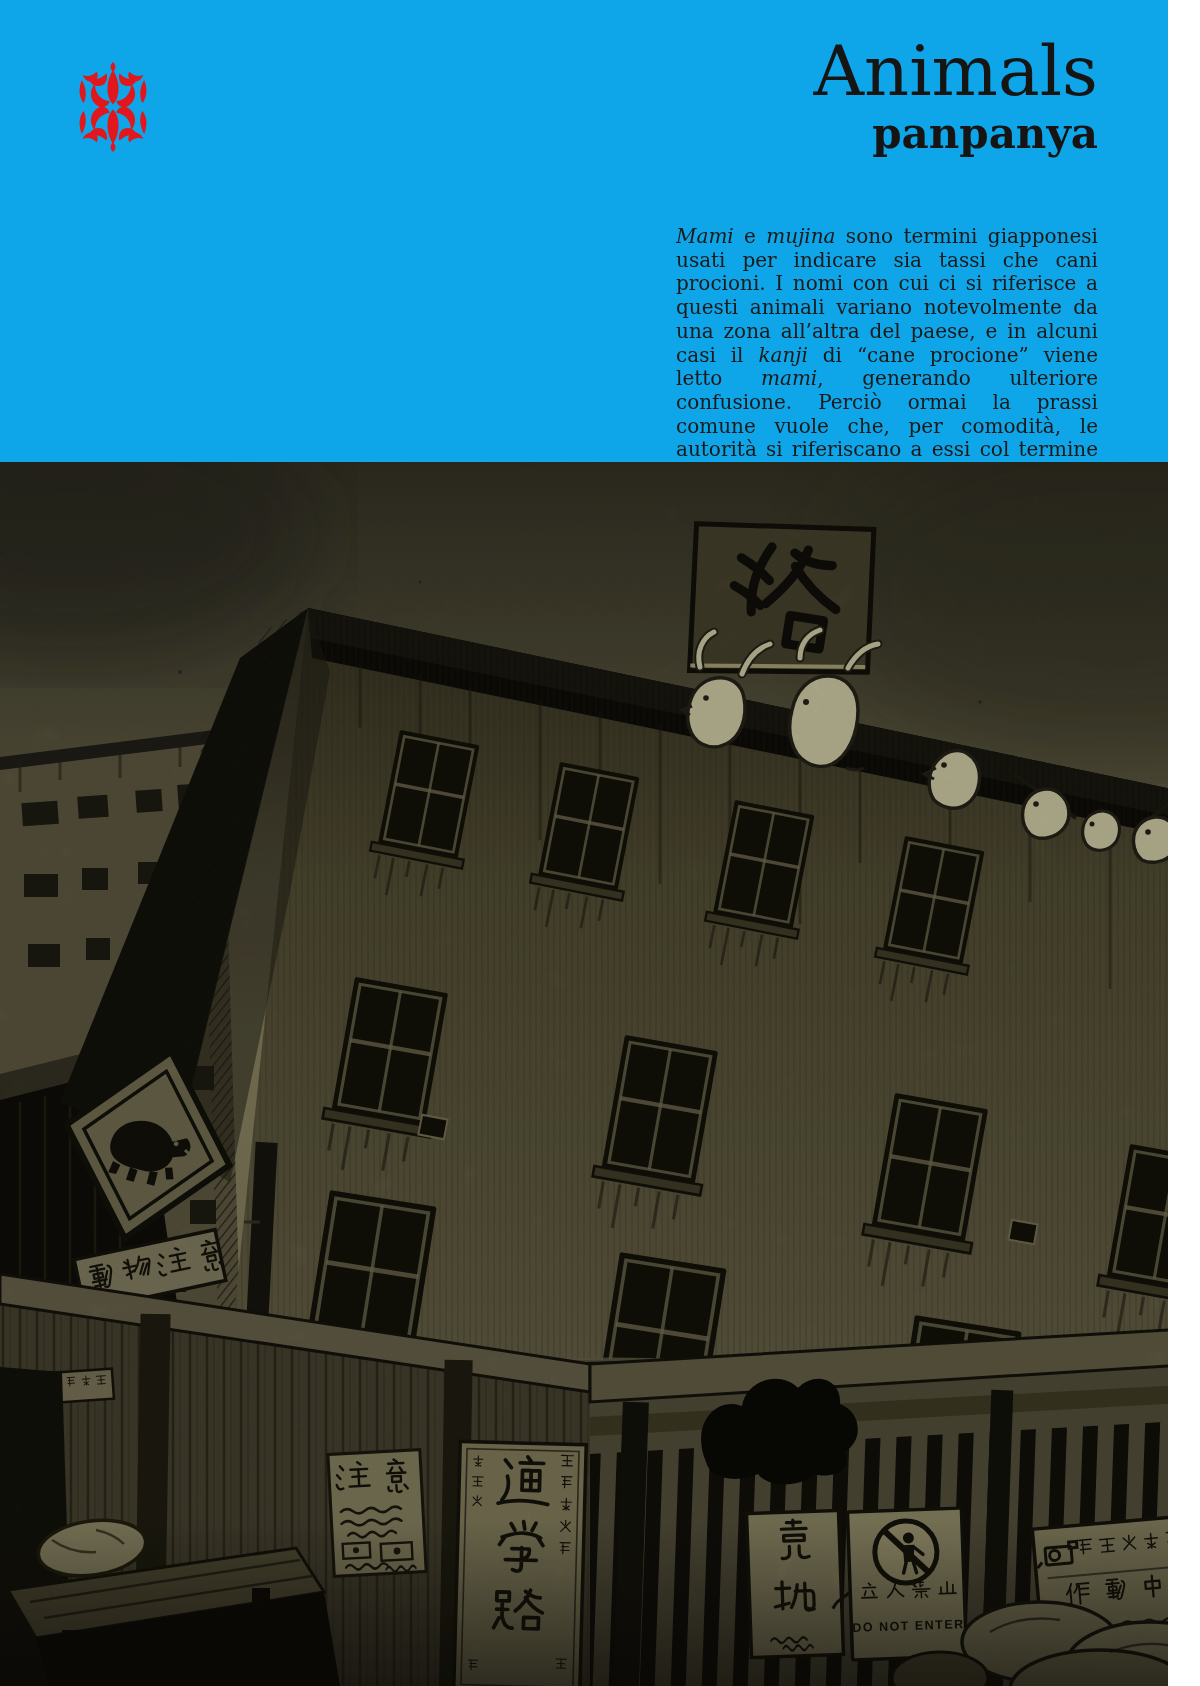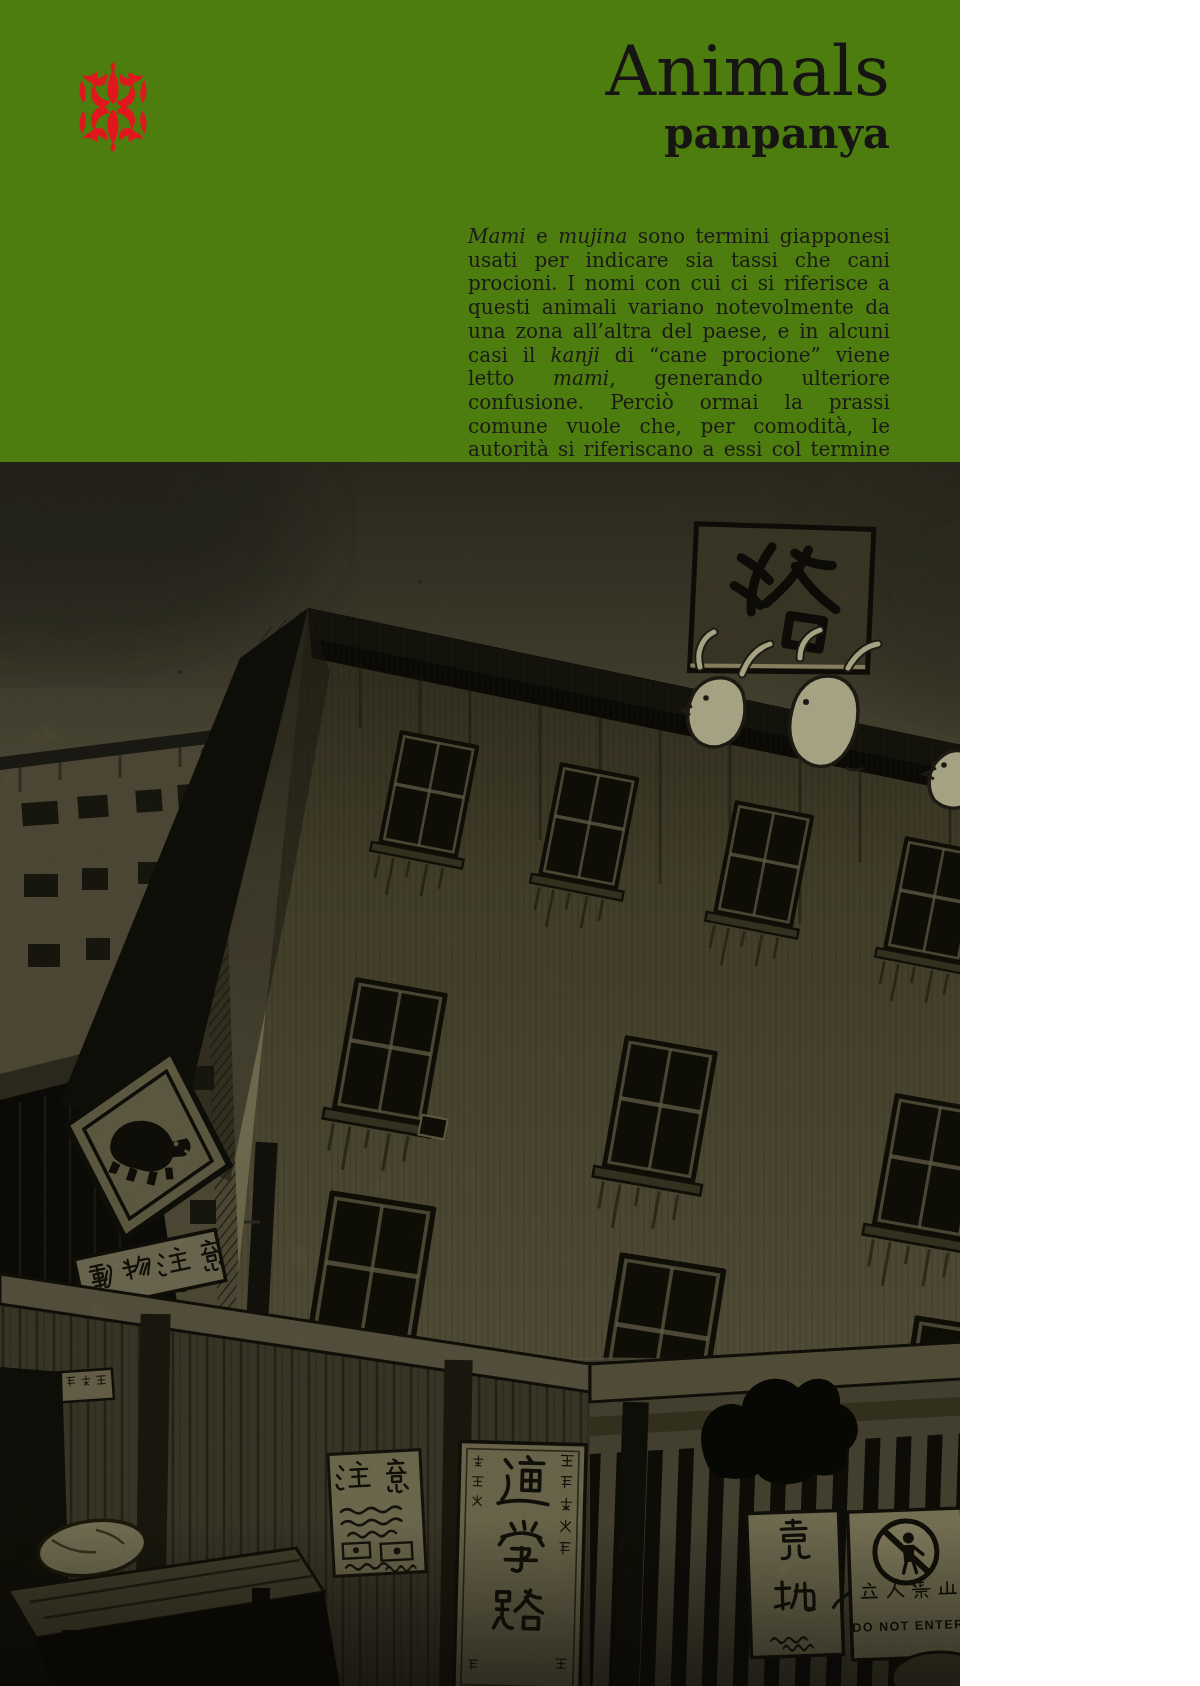--- a/index.html
+++ b/index.html
@@ -1,16 +1,16 @@
 <!DOCTYPE html>
 <html><head>
 <meta charset="utf-8">
 <style>
   html,body{margin:0;padding:0;background:#ffffff;}
-  .page{position:relative;width:960px;height:1686px;background:#4d7c0f;overflow:hidden;
+  .page{position:relative;width:1168px;height:1686px;background:#0ea5e9;overflow:hidden;
         font-family:"DejaVu Serif","Liberation Serif",serif;}
   .logo{position:absolute;left:72px;top:58px;width:82px;height:98px;}
   .masthead{position:absolute;right:70px;top:36px;text-align:right;color:#161514;}
   .title{font-size:70px;line-height:1.02;margin:0;font-weight:400;}
   .author{font-size:42px;line-height:1;margin-top:6px;font-weight:700;}
   .intro{position:absolute;right:70px;top:205px;width:422px;font-size:20px;
          line-height:23.7px;text-align:justify;color:#1b1a18;}
   .intro i{}
   .art{position:absolute;left:0;top:462px;width:1200px;height:1224px;}
   .art svg{display:block;}

